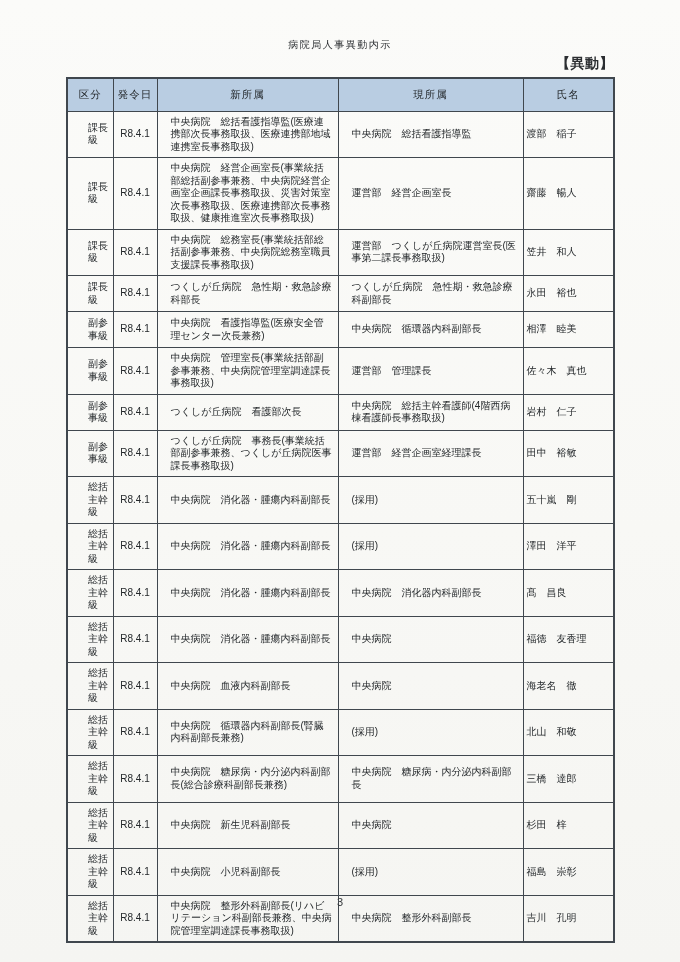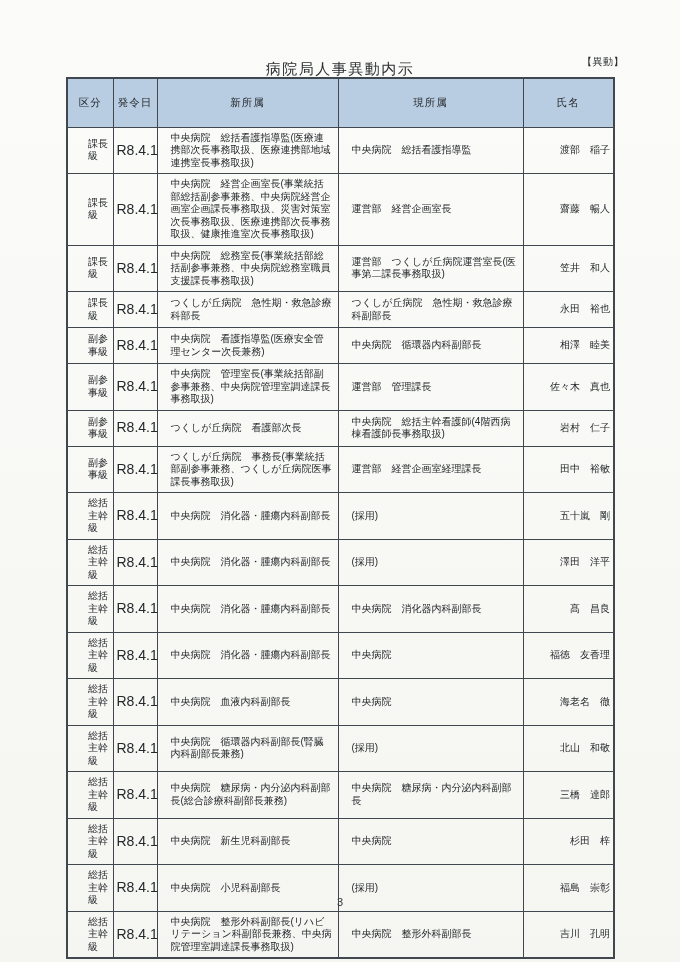--- a/index.html
+++ b/index.html
@@ -12,61 +12,61 @@
     width:680px;height:962px;
     margin:0 auto;
     background:var(--paper,#f9f9f6);
     background-image:linear-gradient(180deg,#fbfbf9 0%,#f8f8f5 55%,#f5f5f2 100%);
     color:var(--text,#222);
     overflow:hidden;
   }
   .title{
     position:absolute;top:38px;left:0;width:680px;
     text-align:center;
-    font-size:15px;letter-spacing:1.5px;color:#2b2e31;margin-top:22px;
+    font-size:10px;letter-spacing:1.5px;color:#2b2e31;
   }
   .tag{
-    position:absolute;top:55px;right:56px;
-    font-size:10px;font-weight:normal;color:#2b2e31;letter-spacing:0.5px;
+    position:absolute;top:55px;right:66px;
+    font-size:14px;font-weight:bold;color:#2b2e31;letter-spacing:0.5px;
   }
   table.tbl{
     position:absolute;left:66px;top:77px;
     width:547px;
     border-collapse:collapse;
     table-layout:fixed;
     border:2px solid var(--border,#40474e);
   }
   .tbl th,.tbl td{
     border:1px solid var(--border,#40474e);
     box-sizing:border-box;
     word-break:break-all;
     overflow-wrap:anywhere;
   }
   .tbl th{
-    height:49px;
+    height:33px;
     background:var(--header-bg,#b9cde2);
     font-size:10.5px;
     font-weight:normal;
     color:#1f2326;
     text-align:center;
     vertical-align:middle;
     letter-spacing:1px;
   }
   .tbl td{
     height:36px;
     font-size:10px;
     line-height:1.25;
     padding:4px 3px;
     vertical-align:middle;
     color:#24282b;
   }
   td.c-cat{text-align:left;padding-left:20px;}
-  td.c-date{text-align:center;padding-right:3px;font-size:14px;white-space:nowrap;}
+  td.c-date{text-align:center;padding-right:3px;font-size:10px;white-space:nowrap;}
   td.c-new,td.c-cur{text-align:left;padding-left:13px;padding-right:4px;}
-  td.c-name{text-align:right;}
+  td.c-name{text-align:left;}
   .pagenum{
     position:absolute;top:896px;left:0;width:680px;
     text-align:center;
     font-size:11px;color:#33373a;
   }
 </style>
 </head>
 <body>
 
 <div class="page">

